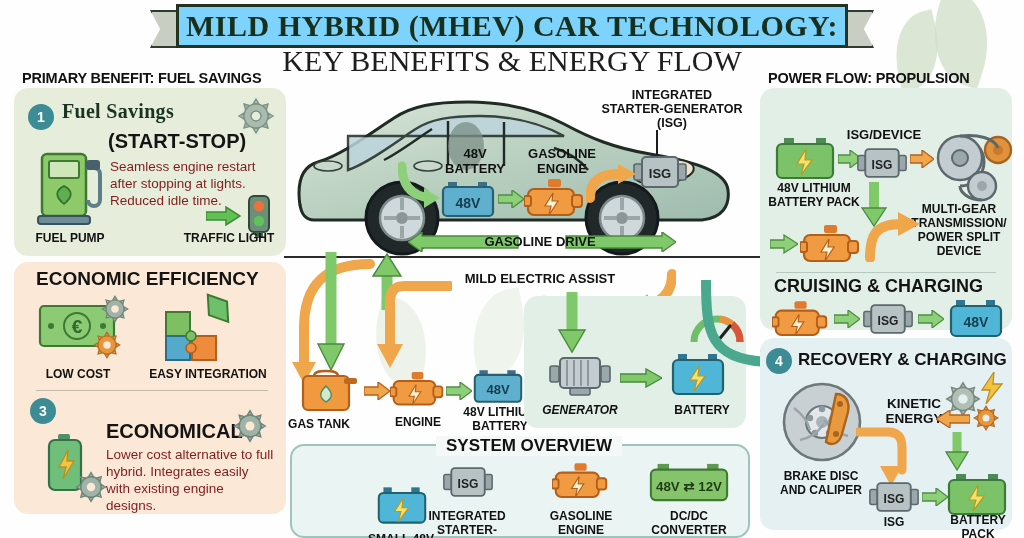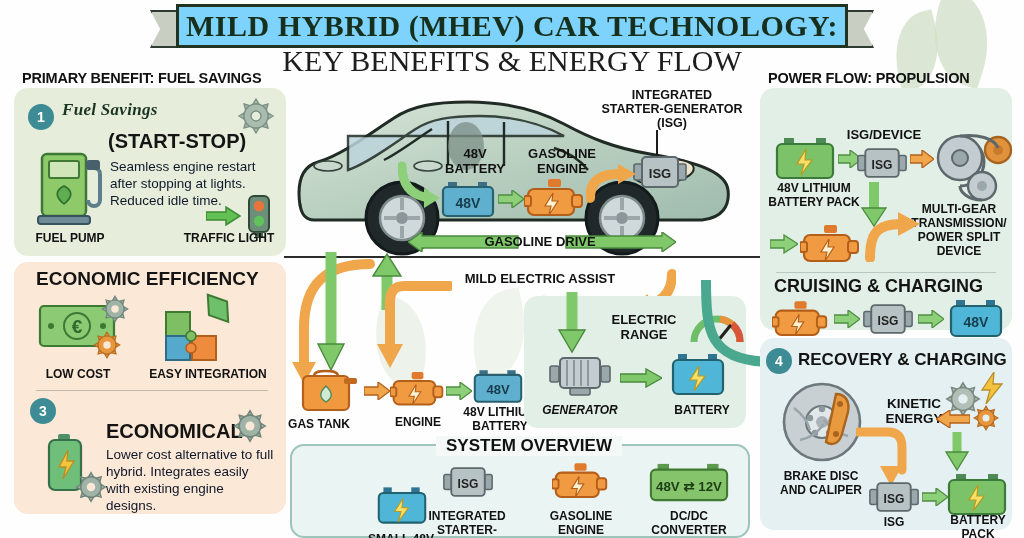--- a/index.html
+++ b/index.html
@@ -38,26 +38,26 @@
   .panel-green { background: #e6eedb; }
   .panel-cream { background: #fbe8d6; }
   .panel-mint  { background: #e2efe6; }
   .panel-ice   { background: #e4f0f2; }
 
   .badge { position: absolute; width: 26px; height: 26px; border-radius: 50%;
     background: #3d8b94; color: #fff; font-weight: 700; font-size: 14px;
     text-align: center; line-height: 26px; }
 
   .h-title { position: absolute; font-weight: 700; color: #141414; white-space: nowrap; }
-  .body-txt { position: absolute; color: #0f172a; font-size: 13.5px; line-height: 17px; }
+  .body-txt { position: absolute; color: #7f1d1d; font-size: 13.5px; line-height: 17px; }
   .cap { position: absolute; font-weight: 700; font-size: 12px; color: #111;
     text-align: center; line-height: 13.5px; white-space: pre-line; }
 
-  .script-t { font-family: "Liberation Serif", serif; font-style: italic; font-weight: 700;
-    font-size: 17px; letter-spacing: .3px; }
+  .script-t { font-family: "Liberation Serif", serif; font-weight: 700;
+    font-size: 20px; letter-spacing: .3px; }
 
   
   .ico { position: absolute; }
   .gear { position: absolute; }
   .divider { position: absolute; height: 1px; background: #c3b9ab; }
   .divider.dark { background: #2b2b2b; height: 2px; }
 
   .sysbox { position: absolute; border: 2px solid #9fc4bc; border-radius: 14px;
             background: #eaf4f2; }
   .sysov-label { position: absolute; font-weight: 700; font-size: 17px; color: #111;
@@ -373,22 +373,20 @@
       <rect x="8" y="2" width="9" height="5" fill="#3c6f86"></rect>
         <rect x="38" y="2" width="9" height="5" fill="#3c6f86"></rect>
       <rect x="3" y="7" width="50" height="29" rx="4" fill="#5fb0cf" stroke="#28606f" stroke-width="2.2"></rect>
       <text x="28" y="28" text-anchor="middle" font-family="Liberation Sans, sans-serif" font-size="14" font-weight="700" fill="#173d4c">48V</text>
     </svg>
   </div>
   <div class="cap" style="left:456px;top:406px;width:88px;">48V LITHIUM
 BATTERY</div>
 
   <div class="panel panel-mint" style="left:524px;top:296px;width:222px;height:132px;"></div>
-  <div class="cap" style="left:604px;top:312px;width:80px;font-size:13px;line-height:15px;">ELECTRIC
-RANGE</div>
   <div class="ico" style="left:690px;top:310px;">
     <svg width="54" height="36" viewBox="0 0 54 36">
       <path d="M4 32a23 23 0 0 1 46 0" fill="none" stroke="#6fbf6a" stroke-width="7"></path>
       <path d="M30 9a23 23 0 0 1 20 23" fill="none" stroke="#e8943c" stroke-width="7"></path>
       <path d="M42 14a23 23 0 0 1 8 18" fill="none" stroke="#d9563c" stroke-width="7"></path>
       <path d="M27 32L40 16" stroke="#222" stroke-width="3.2" stroke-linecap="round"></path>
       <circle cx="27" cy="32" r="3.4" fill="#222"></circle>
     </svg>
   </div>
   <div class="ico" style="left:548px;top:352px;">

